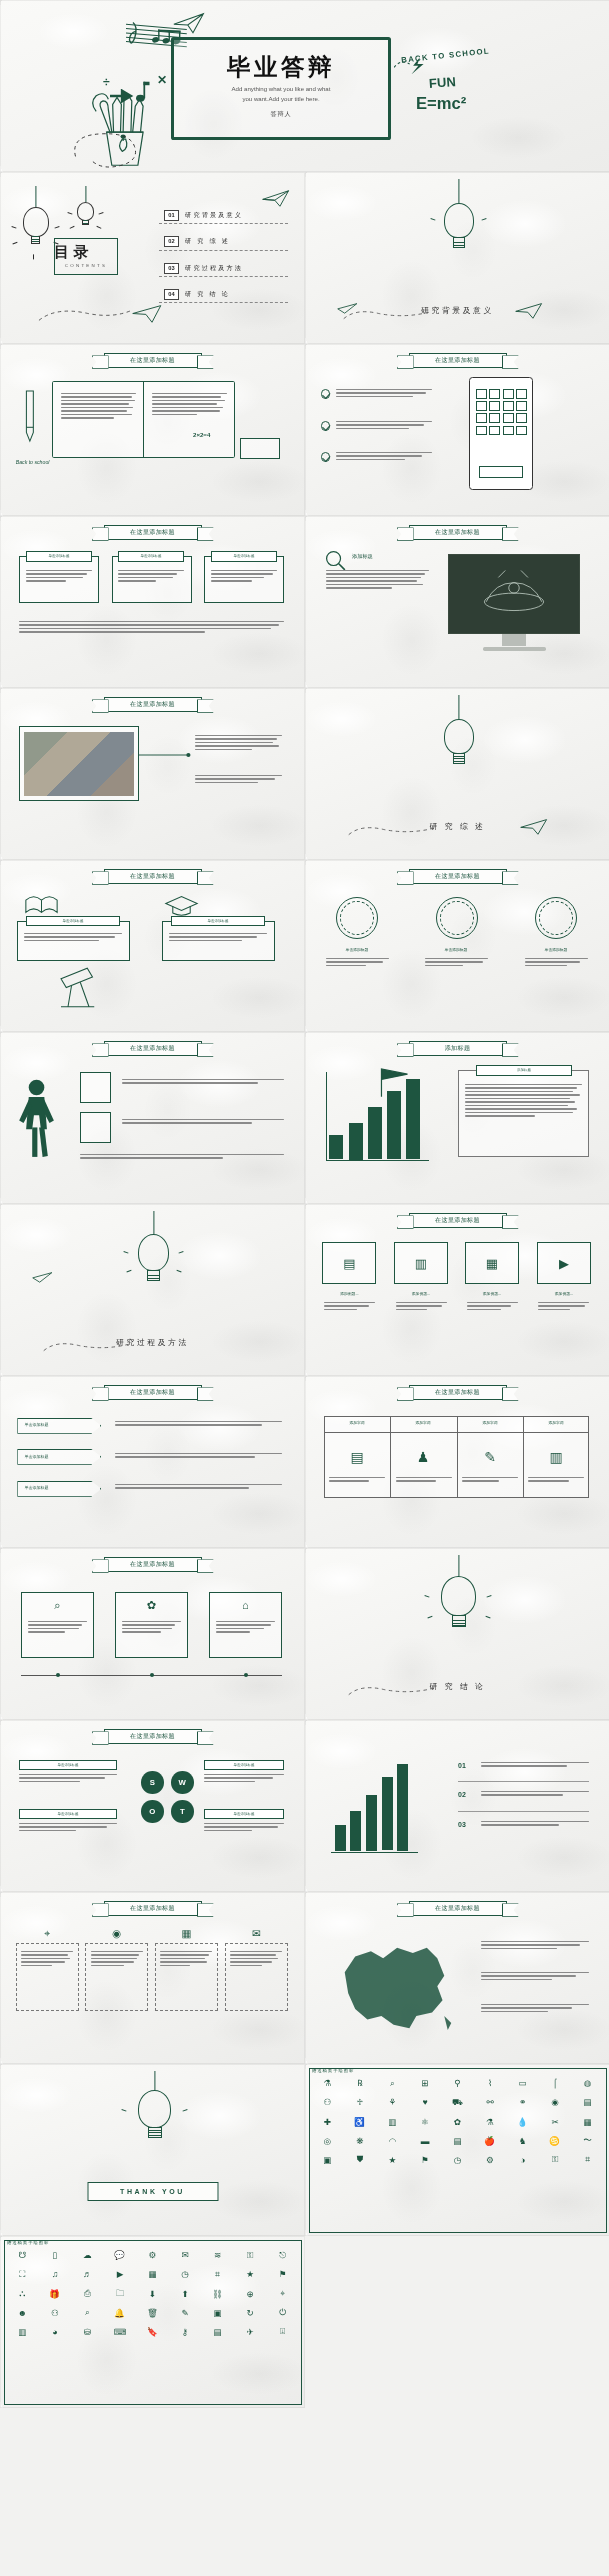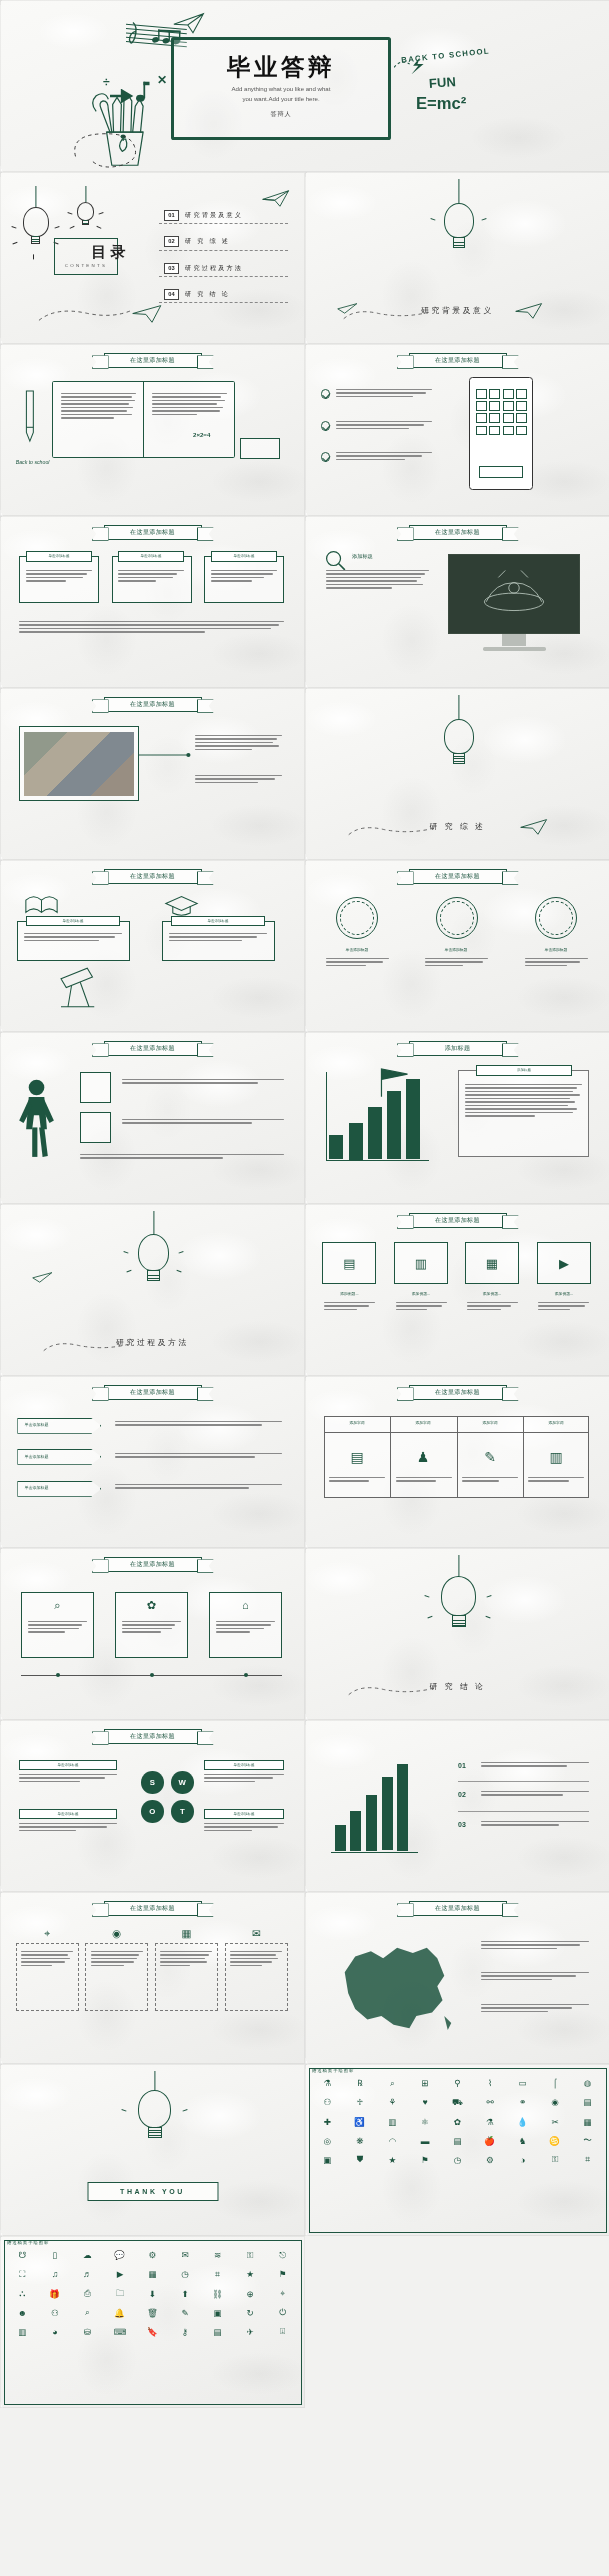--- a/index.html
+++ b/index.html
@@ -128,21 +128,21 @@
     color: #1e5540; transform: rotate(-6deg); font-weight: bold;
   }
   .fun  { position: absolute; left: 429px; top: 75px; font-size: 13px; color: #1e5540; font-weight: bold; transform: rotate(-4deg); }
   .emc  { position: absolute; left: 416px; top: 94px; font-size: 16.6px; color: #1e5540; font-weight: bold; }
 
   
   .toc-box {
     position: absolute; left: 54px; top: 66px; width: 64px; height: 37px;
     border: 1.7px solid #1e5540;
   }
-  .toc-cn { position: absolute; left: 54px; top: 71px; width: 76px; text-align: right;
+  .toc-cn { position: absolute; left: 54px; top: 71px; width: 76px; text-align: left;
     font-size: 15px; font-weight: bold; letter-spacing: 4.4px; color: #222; }
   .toc-en { position: absolute; left: 54px; top: 91px; width: 64px; text-align: center;
     font-size: 4.4px; letter-spacing: 2.3px; color: #555; }
   .toc-row { position: absolute; left: 164px; display: flex; align-items: center; gap: 6.1px; }
   .toc-num {
     width: 15px; height: 10.5px; border: 1px solid #444; display: flex;
     align-items: center; justify-content: center; font-size: 5.7px; font-weight: bold; color: #222;
     background: #fff;
   }
   .toc-txt { font-size: 6.1px; letter-spacing: 2.2px; color: #222; white-space: nowrap; }

